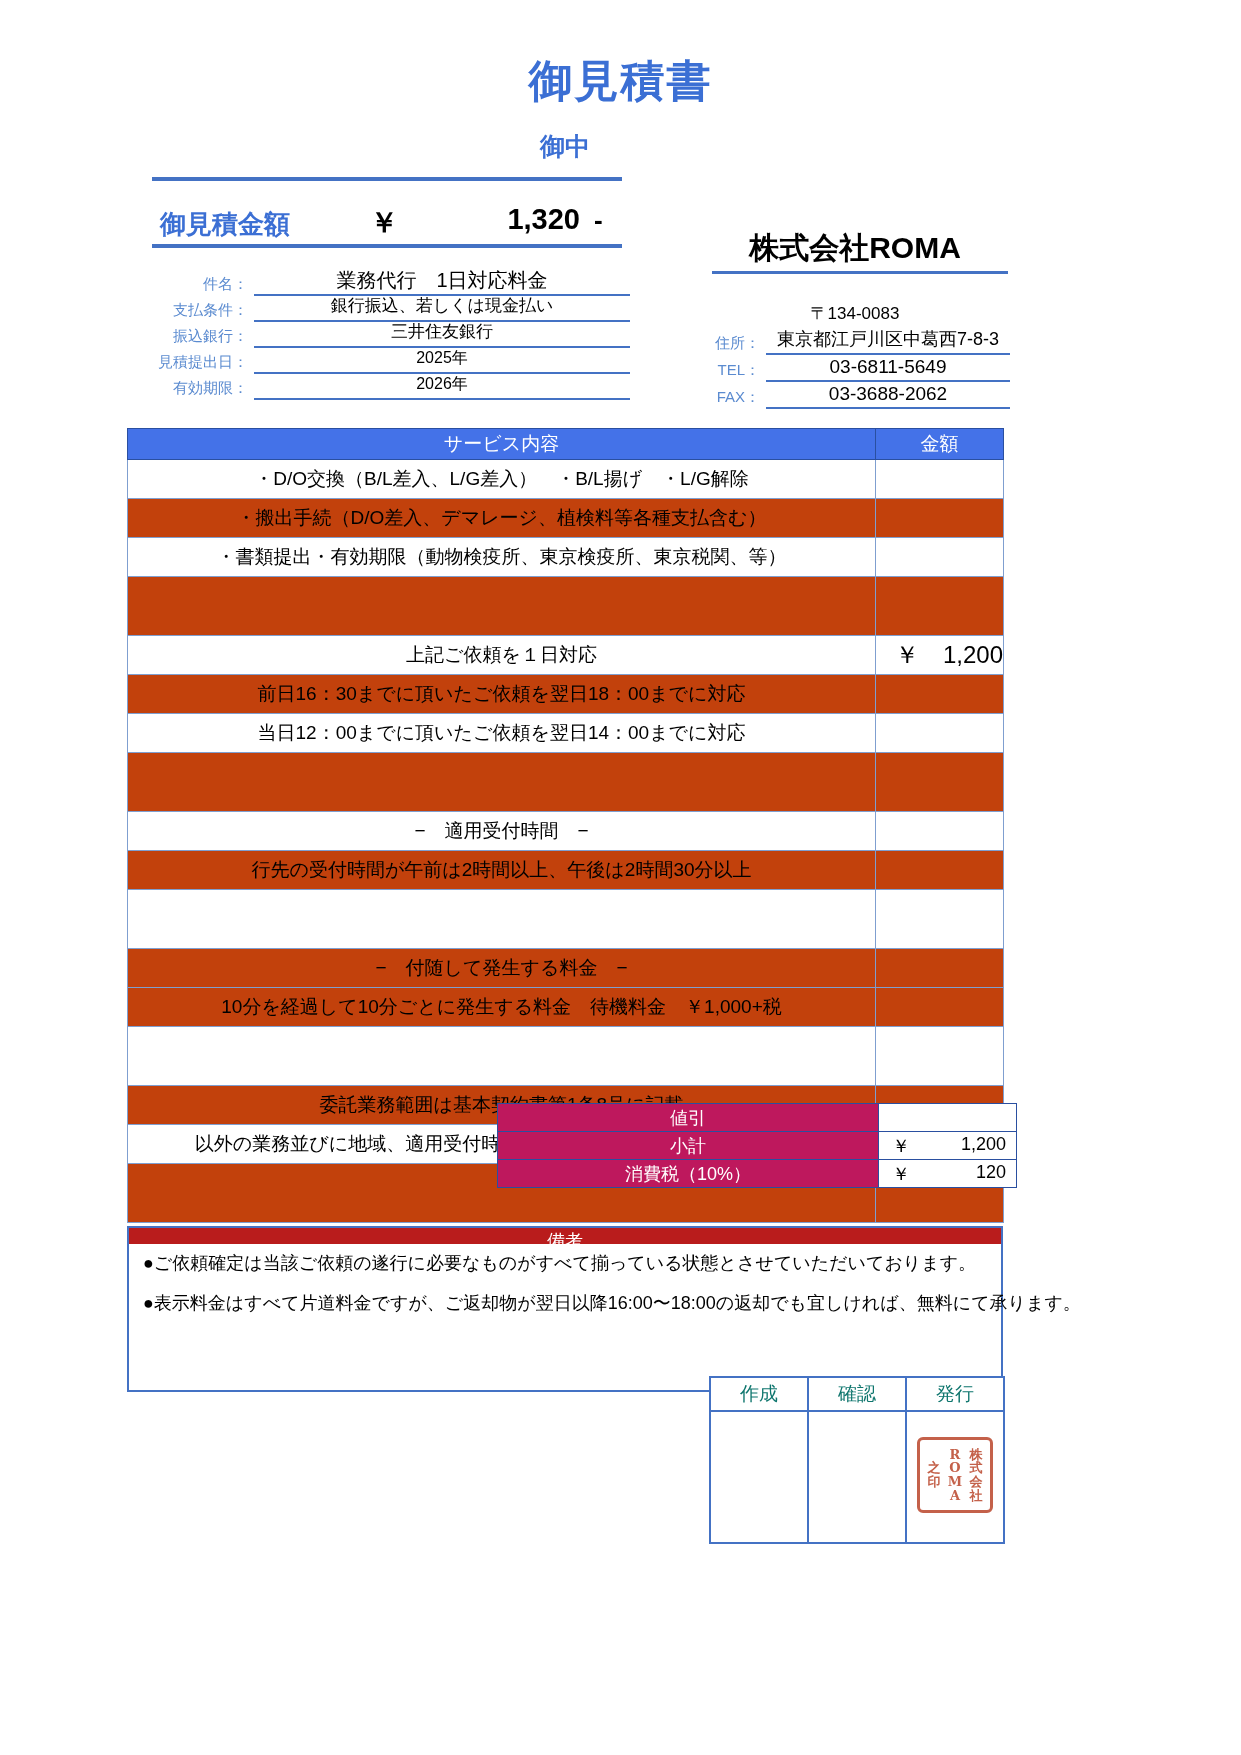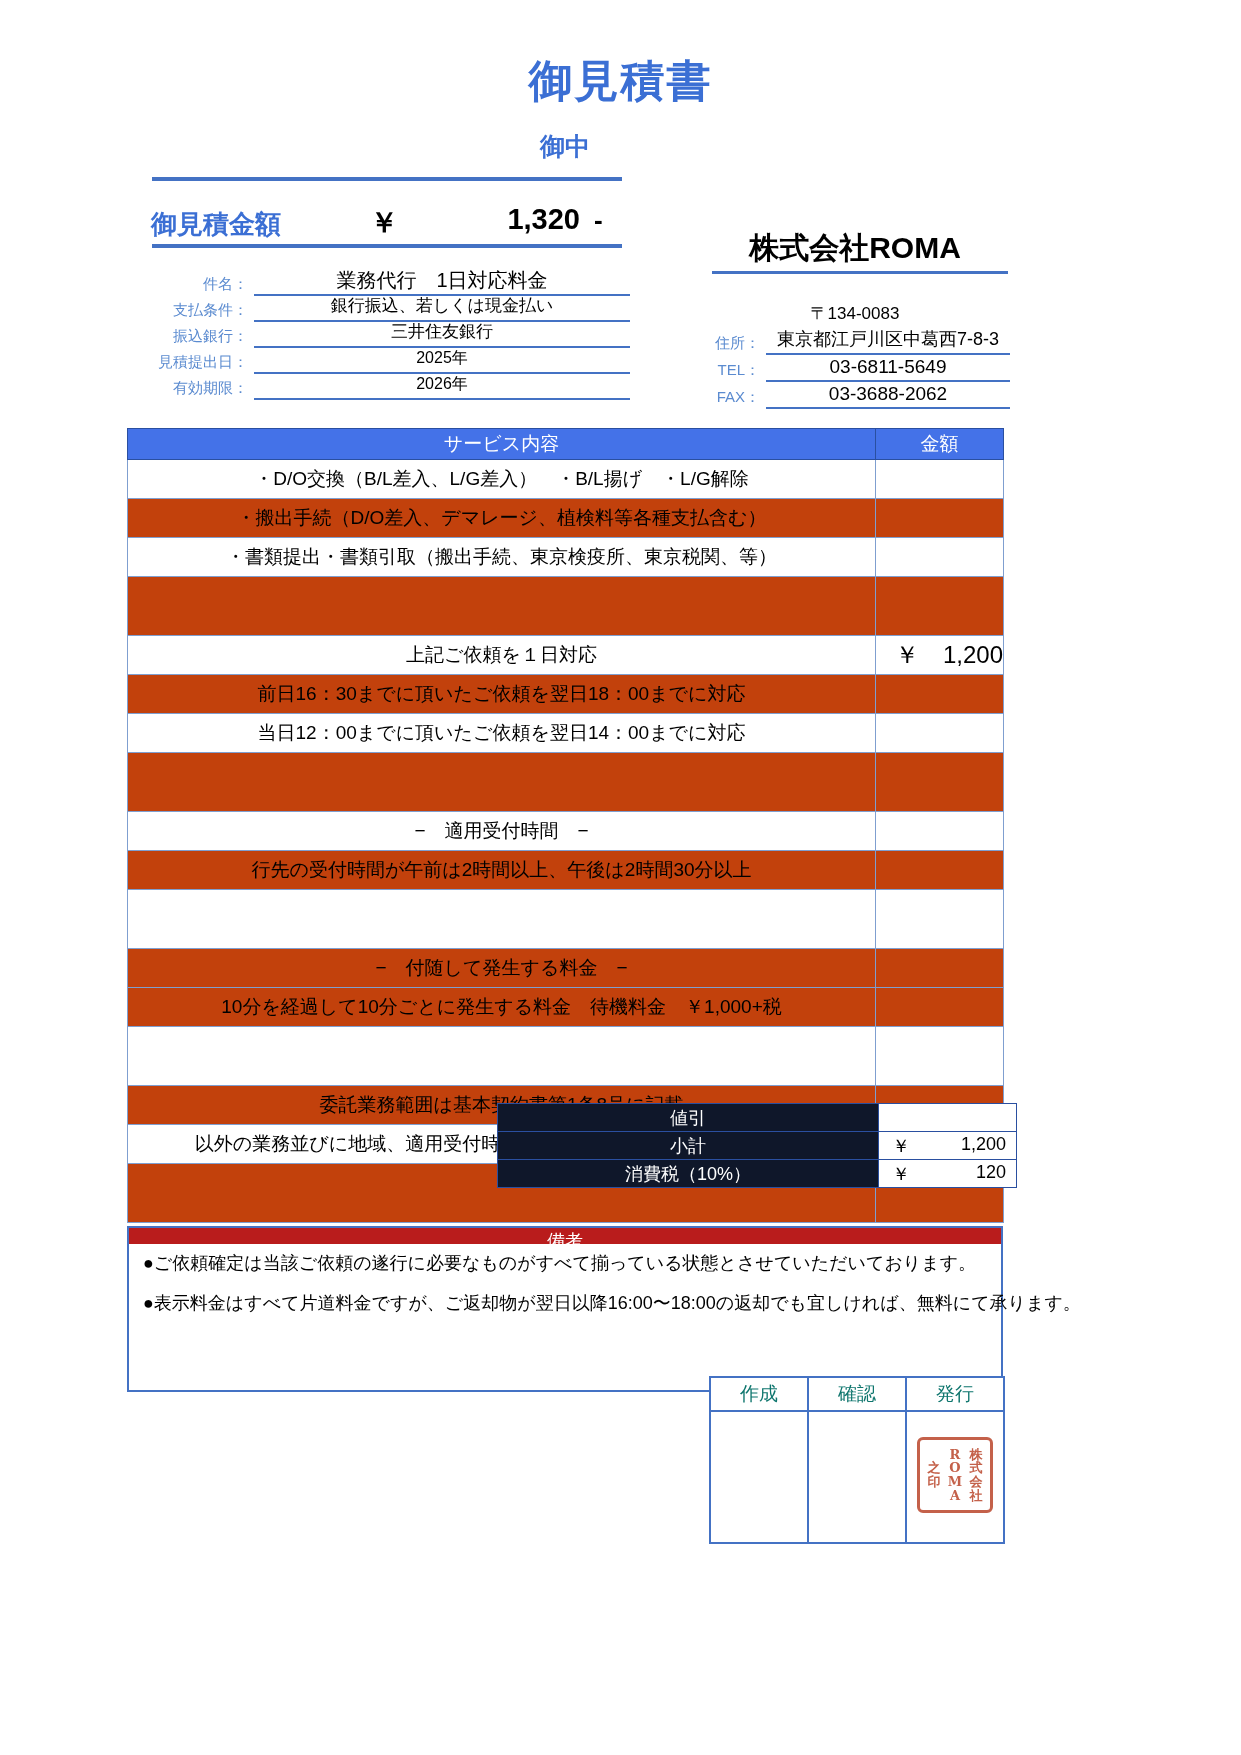--- a/index.html
+++ b/index.html
@@ -57,21 +57,21 @@
     left: 152px;
     top: 244px;
     width: 470px;
     height: 4px;
     background: #4472c4;
   }
 
   
   .amount-label {
     position: absolute;
-    left: 151px;
+    left: 160px;
     top: 207px;
     font-size: 26px;
     font-weight: bold;
     color: #3b6fd4;
   }
   .amount-yen {
     position: absolute;
     left: 370px;
     top: 204px;
     font-size: 28px;
@@ -239,21 +239,21 @@
     width: 506px;
     border-collapse: collapse;
     table-layout: fixed;
   }
   .tot-table td {
     border: 1px solid #2a4fa0;
     height: 25px;
     font-size: 18px;
   }
   .tot-table td.lab {
-    background: #0f172a;
+    background: #be185d;
     color: #ffffff;
     text-align: center;
     width: 378px;
   }
   .tot-table td.num {
     background: #ffffff;
     color: #000;
     text-align: right;
     padding-right: 10px;
     width: 126px;
@@ -419,21 +419,21 @@
     <tbody id="svc-body">
         <tr class="plain">
           <td class="desc">・D/O交換（B/L差入、L/G差入）　・B/L揚げ　・L/G解除</td>
           <td class="amt"></td>
         </tr>
         <tr class="alt">
           <td class="desc">・搬出手続（D/O差入、デマレージ、植検料等各種支払含む）</td>
           <td class="amt"></td>
         </tr>
         <tr class="plain">
-          <td class="desc">・書類提出・書類引取（搬出手続、東京検疫所、東京税関、等）</td>
+          <td class="desc">・書類提出・有効期限（動物検疫所、東京検疫所、東京税関、等）</td>
           <td class="amt"></td>
         </tr>
         <tr class="alt">
           <td class="desc tall"></td>
           <td class="amt tall"></td>
         </tr>
         <tr class="plain">
           <td class="desc">上記ご依頼を１日対応</td>
           <td class="amt">￥　1,200</td>
         </tr>

